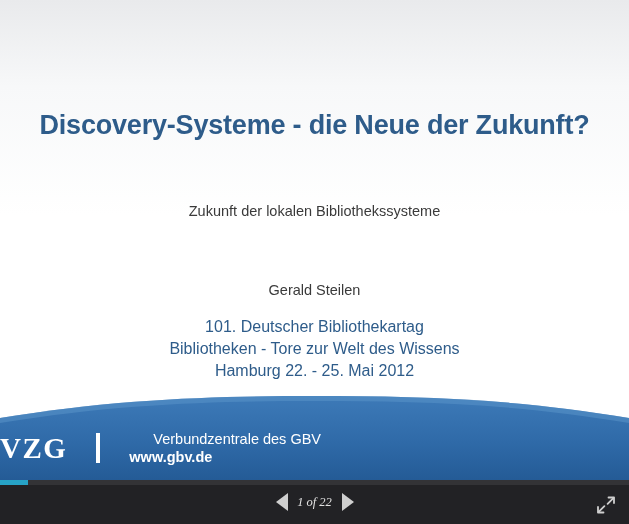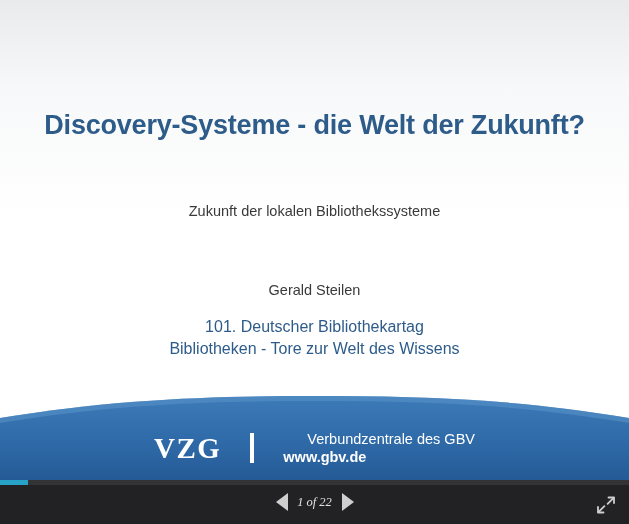--- a/index.html
+++ b/index.html
@@ -92,21 +92,21 @@
   .banner svg {
     display: block;
   }
   .logo-block {
     position: absolute;
     left: 0;
     right: 0;
     bottom: 14px;
     display: flex;
     align-items: center;
-    justify-content: center;
+    justify-content: flex-start;
     gap: 25px;
   }
   .logo-vzg {
     color: #ffffff;
     font-family: "Liberation Serif", serif;
     font-size: 29px;
     font-weight: bold;
     letter-spacing: 1.5px;
   }
   .logo-bar {
@@ -191,31 +191,32 @@
 </head>
 <body>
 
 <div class="viewer">
 
   <div class="slide-area">
     <div class="slide-bg"></div>
 
     <div class="slide-content">
 
-      <div class="title">Discovery-Systeme - die Welt der Zukunft?</div>
+      <div class="title">Discovery-Systeme - die Neue der Zukunft?</div>
 
       <div class="subtitle">
         <div>Zukunft der lokalen Bibliothekssysteme</div>
       </div>
 
       <div class="author">Gerald Steilen</div>
 
       <div class="event">
         <div>101. Deutscher Bibliothekartag</div>
         <div>Bibliotheken - Tore zur Welt des Wissens</div>
+        <div>Hamburg 22. - 25. Mai 2012</div>
       </div>
 
       <div class="banner">
         <svg width="629" height="84" viewBox="0 0 629 84" xmlns="http://www.w3.org/2000/svg" aria-hidden="true">
           <defs>
             <linearGradient id="bannerGrad" x1="0" y1="0" x2="0" y2="1">
               <stop offset="0%" stop-color="#3d7ab8"></stop>
               <stop offset="55%" stop-color="#2f6aa8"></stop>
               <stop offset="100%" stop-color="#245b96"></stop>
             </linearGradient>

